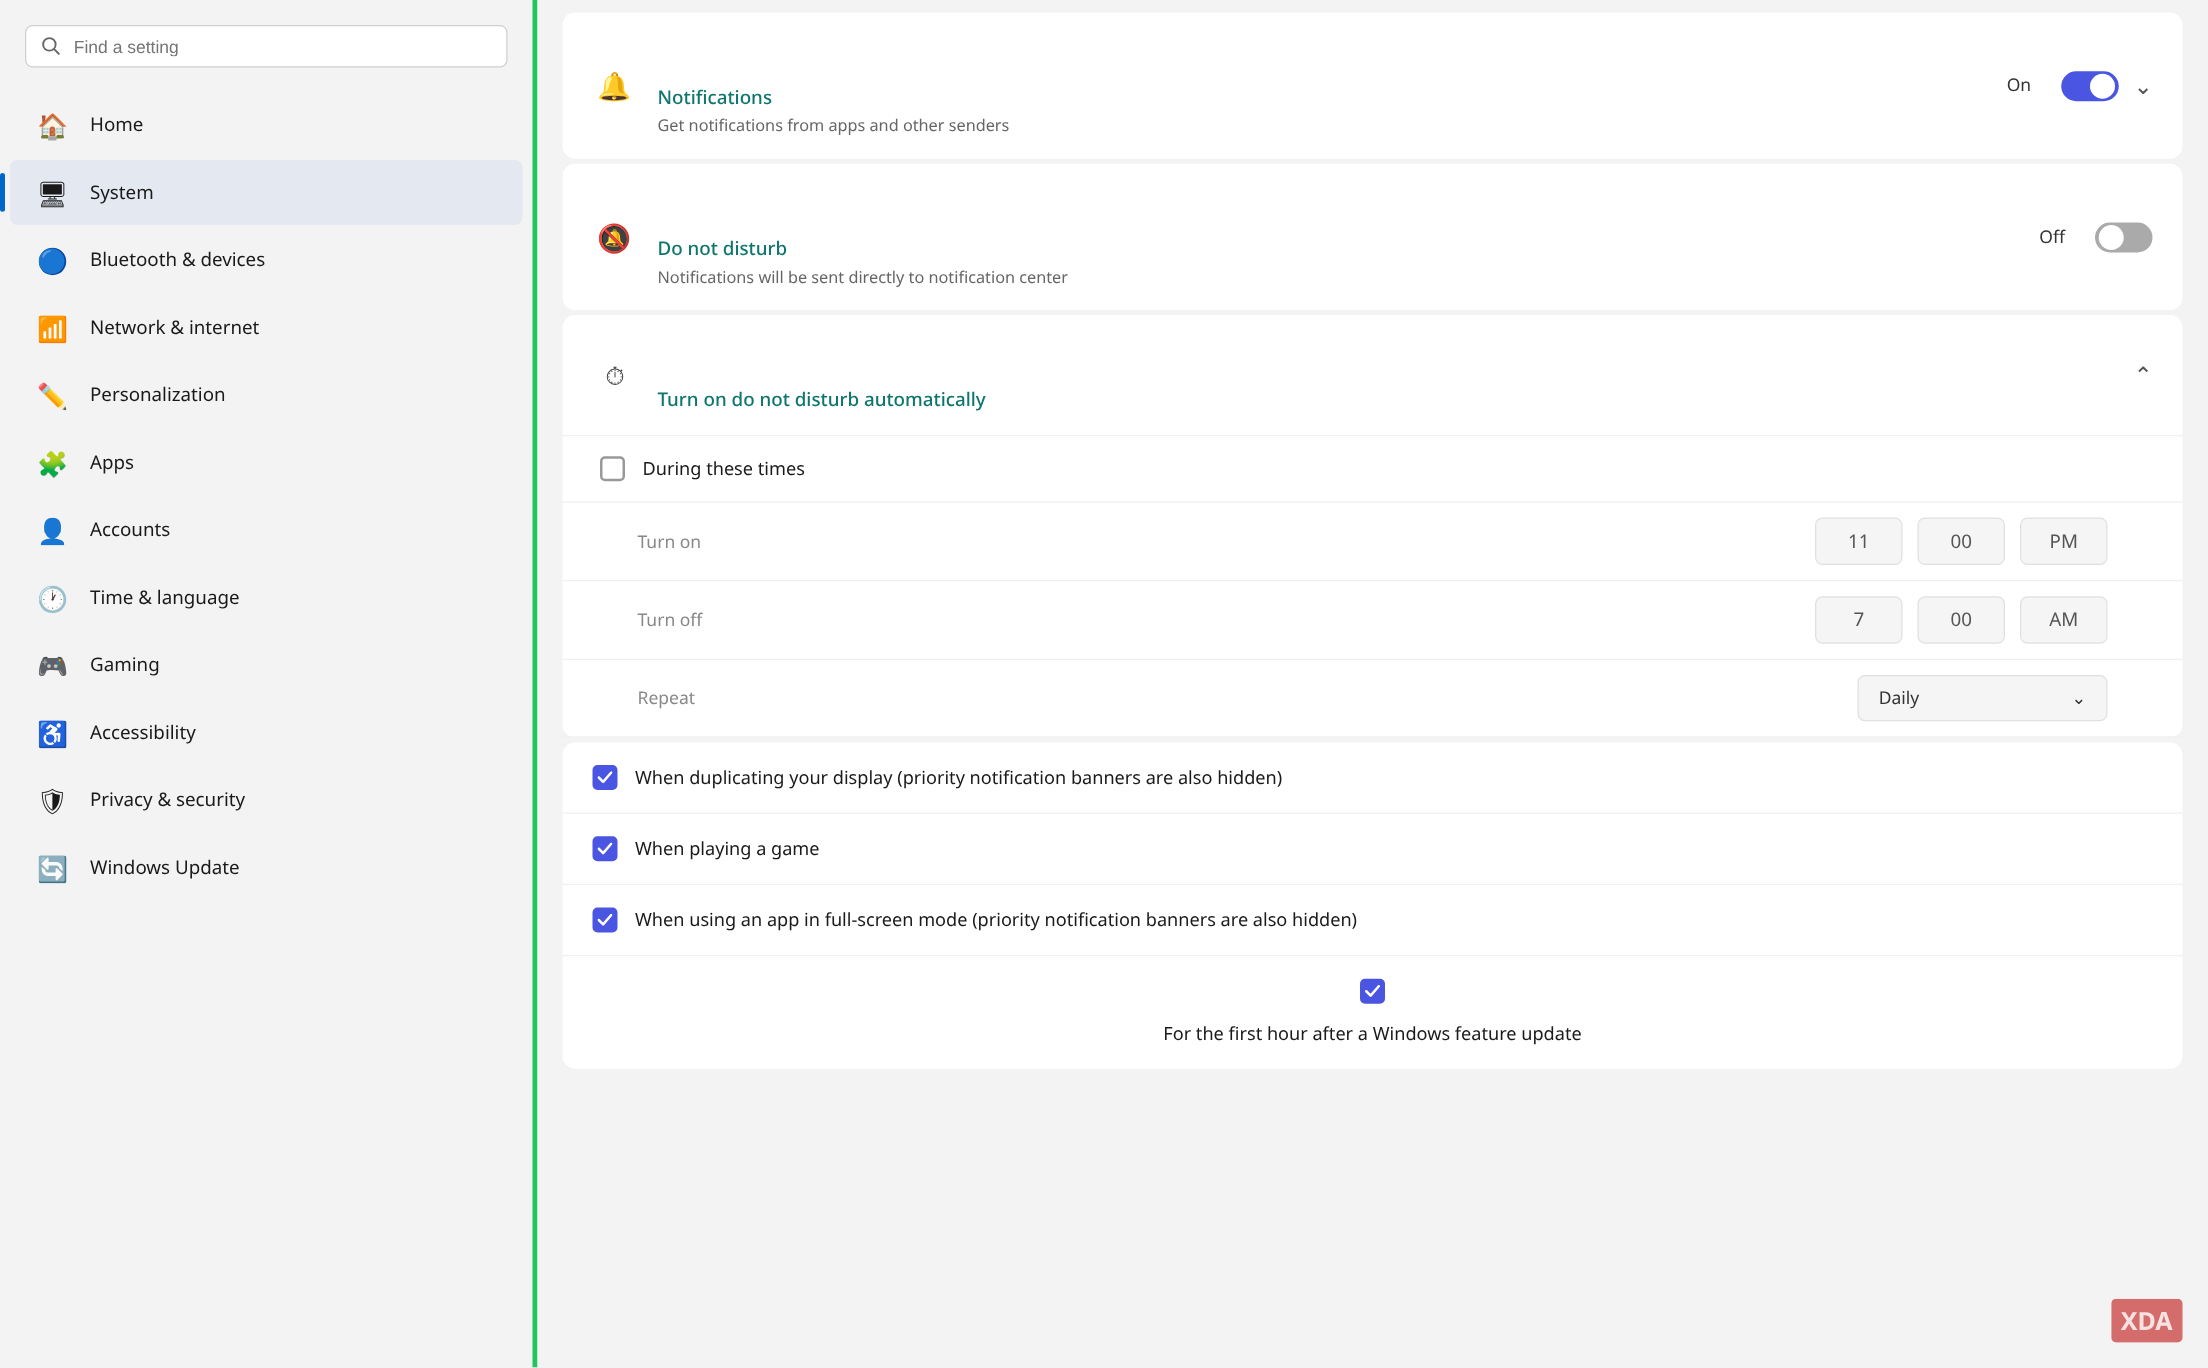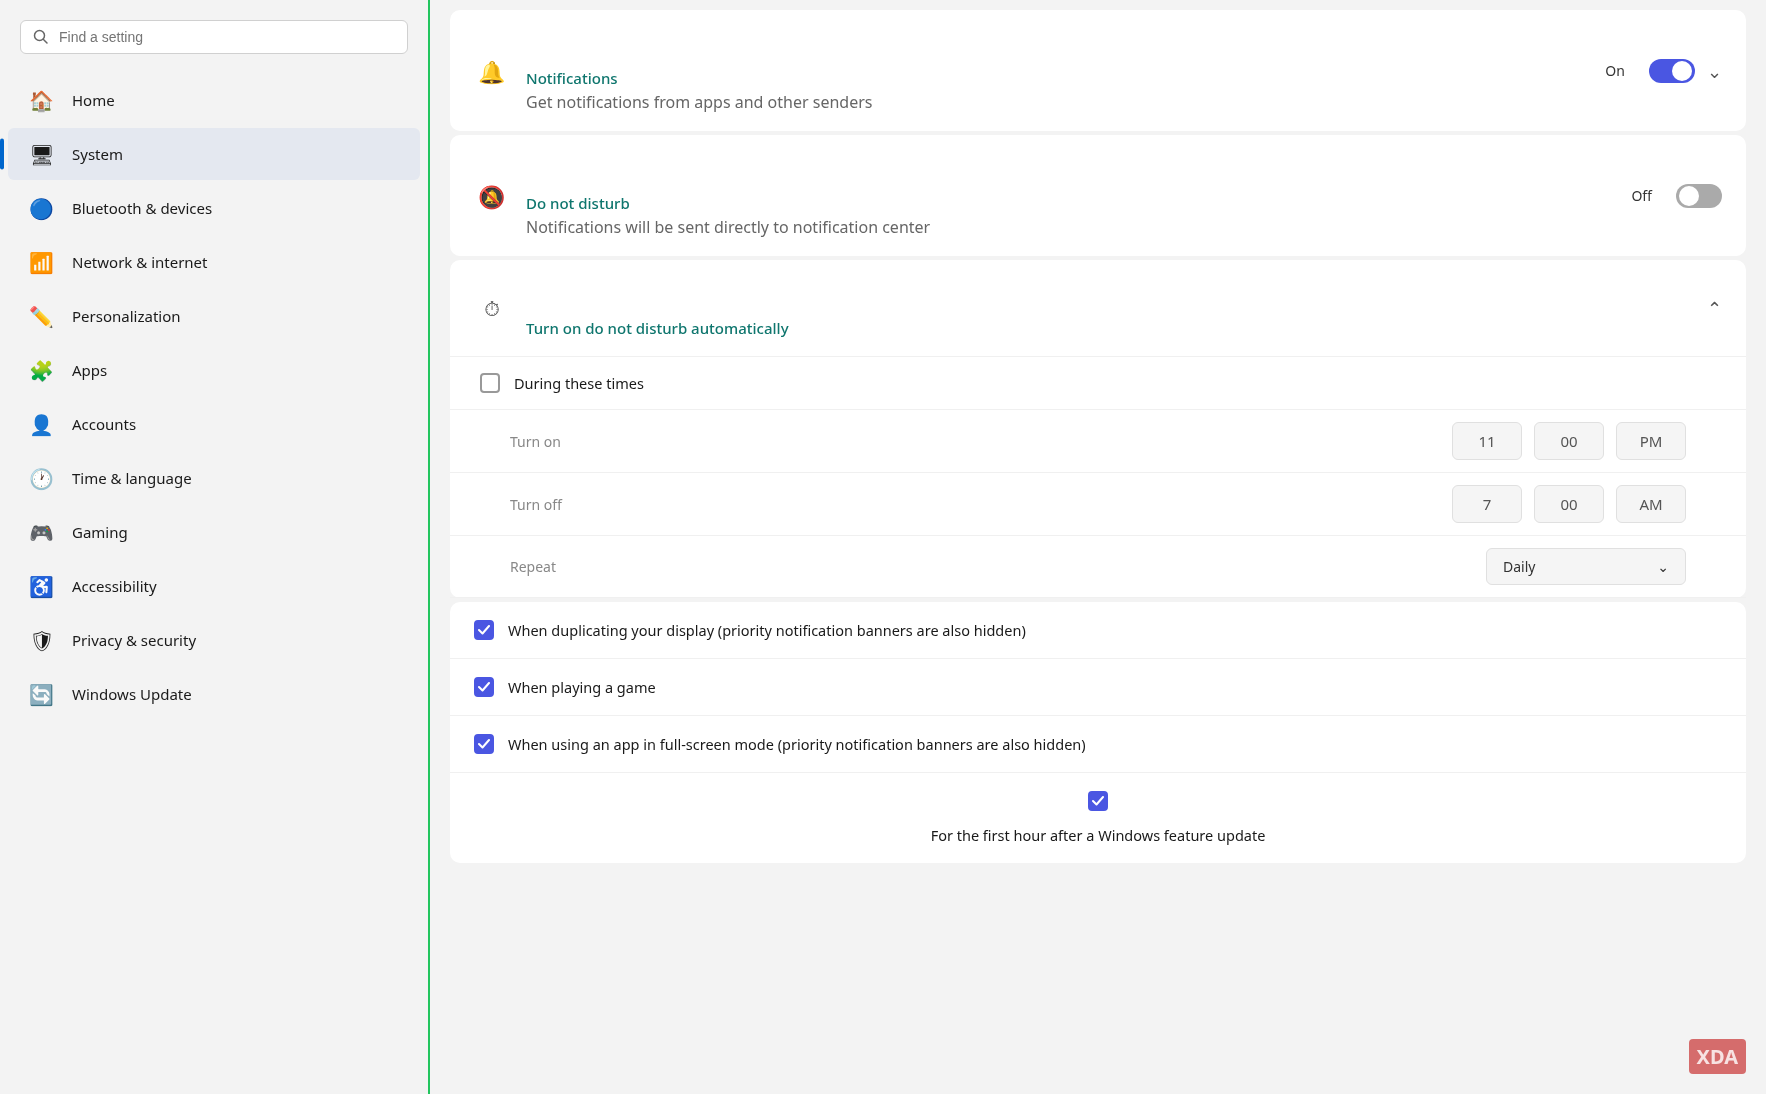--- a/index.html
+++ b/index.html
@@ -11,21 +11,21 @@
       width: 1766px;
       overflow: hidden;
     }
 
     
     .sidebar {
       width: 430px;
       background: #f3f3f3;
       padding: 10px 0;
       flex-shrink: 0;
-      border-right: 2px solid #22c55e;
+      border-right: 4px solid #22c55e;
     }
 
     .search-bar {
       margin: 10px 20px 20px 20px;
       display: flex;
       align-items: center;
       background: white;
       border: 1px solid #d0d0d0;
       border-radius: 6px;
       padding: 8px 12px;
@@ -129,21 +129,21 @@
     }
 
     .row-title {
       font-size: 15px;
       font-weight: 500;
       color: #0f766e;
       margin-top: 40px;
     }
 
     .row-subtitle {
-      font-size: 16px;
+      font-size: 13px;
       color: #666;
       margin-top: 3px;
     }
 
     .row-controls {
       display: flex;
       align-items: center;
       gap: 12px;
       flex-shrink: 0;
     }

